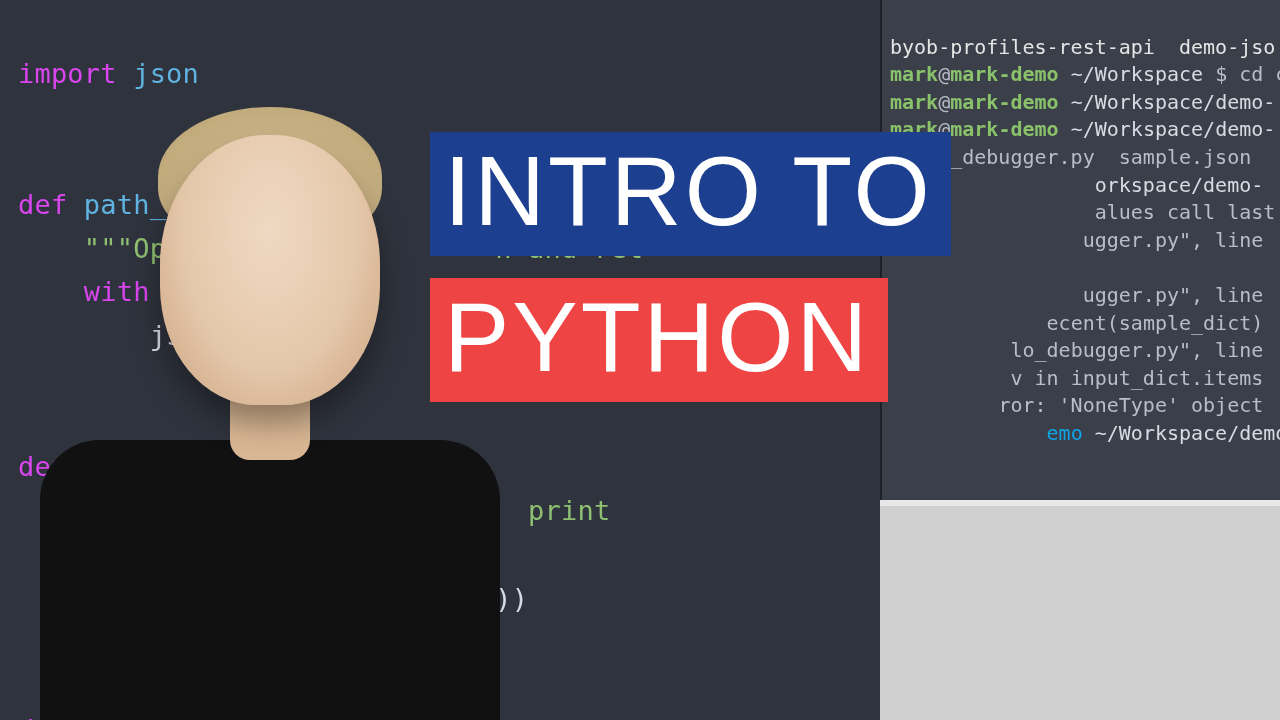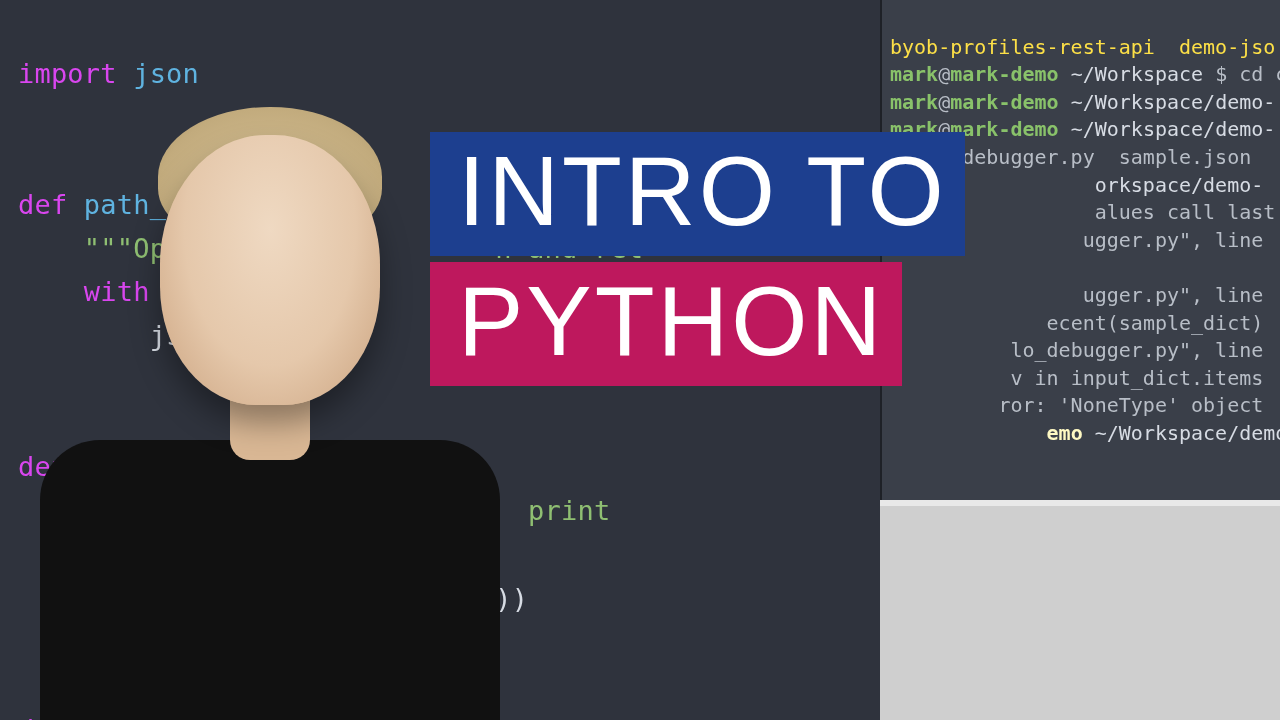--- a/index.html
+++ b/index.html
@@ -22,22 +22,22 @@
   
   .term {
     position:absolute; left:880px; top:0; width:400px; height:500px;
     background:#3a3f49; color:#c9cfd8; padding:6px 8px;
     font-size:20px; line-height:1.38; white-space:pre;
     border-left:2px solid #1e2127;
   }
   .user { color:#89c26a; font-weight:bold;text-align:center; }
   .host { color:#89c26a; font-weight:bold; }
   .path { color:#d7dce4; }
-  .dir  { color:#fde047;margin-top:44px; }
-  .demo { color:#fef9c3; font-weight:bold; }
+  .dir  { color:#e5e5e5;margin-top:44px; }
+  .demo { color:#0ea5e9; font-weight:normal; }
   .dim  { color:#b8bec7; }
 
   
   .strip {
     position:absolute; left:880px; top:500px; width:400px; height:220px;
     background:#cfcfcf;
   }
   .strip .divider {
     position:absolute; left:0; top:0; width:100%; height:6px; background:#e8e8e8;
   }
@@ -66,24 +66,24 @@
     position:absolute; left:0; top:345px; width:460px; height:300px;
     background:#111; border-radius:60px 60px 0 0;
   }
 
   
   .titles { position:absolute; left:430px; top:132px; pointer-events:none; }
   .trow { display:block; }
   .tile {
     display:inline-block; color:#fff; font-family:"Futura","Century Gothic","Helvetica Neue",sans-serif;
     font-weight:400; letter-spacing:3px; font-size:98px; line-height:1;
-    padding:10px 18px 16px 28px; margin-bottom:6px;
+    padding:10px 18px 16px 14px; margin-bottom:22px;
   }
   .blue  { background:#1d3f8f; }
-  .black { background:#be185d; }
+  .black { background:#ef4444; }
 </style>
 </head>
 <body>
 
 <div class="editor">
 <span class="kw">import</span><span class="fn"> json</span>
 <span></span>
 <span></span>
 <span class="kw">def </span><span class="fn">path_to_dict</span><span class="txt">(pa</span>
 <span class="str">    """Open file             h and ret</span>

